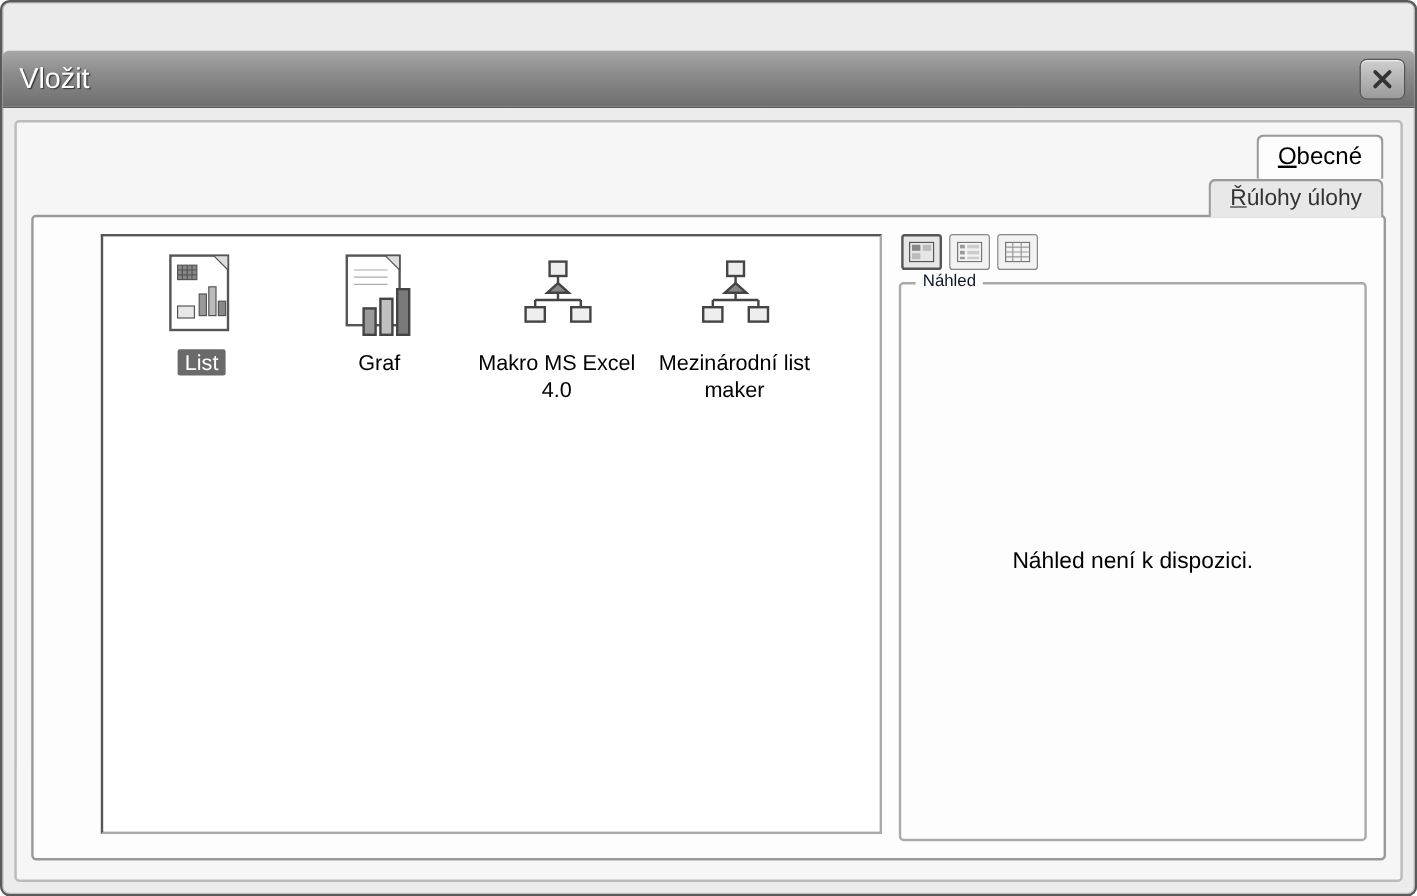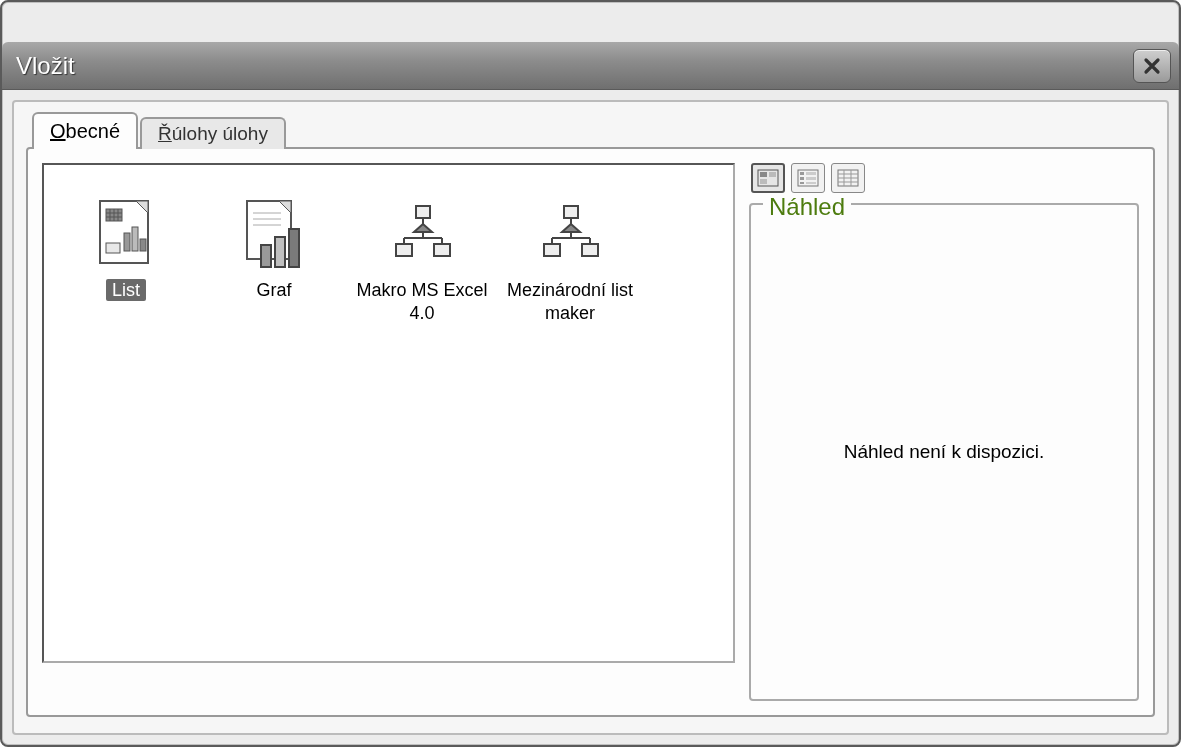--- a/index.html
+++ b/index.html
@@ -60,20 +60,21 @@
     flex-direction: column;
     padding: 10px 12px 16px 12px;
   }
   .tabs {
     display: flex;
     align-items: flex-end;
     margin-bottom: -2px;
     z-index: 2;
     position: relative;
     padding-left: 6px;
+    flex-direction: column;
   }
   .tab {
     border: 2px solid #999;
     border-bottom: none;
     border-top-left-radius: 6px;
     border-top-right-radius: 6px;
     padding: 6px 16px 6px 16px;
     margin-right: 2px;
     background: #fdfdfd;
     cursor: pointer;
@@ -95,26 +96,27 @@
     display: flex;
     padding: 14px;
     gap: 14px;
     position: relative;
     z-index: 1;
   }
   .template-list {
     flex: 1;
     border: 2px inset #aaa;
     background: #fff;
-    padding: 28px 8px;
+    padding: 8px 8px;
     height: 500px;
     display: flex;
     flex-wrap: wrap;
     align-content: flex-start;
     gap: 0;
+    margin-left: 42px;
   }
   .tpl-item {
     width: 148px;
     text-align: center;
     cursor: pointer;
     font-size: 18px;
     line-height: 1.25;
     padding: 2px;
   }
   .tpl-item .tpl-icon {
@@ -170,22 +172,22 @@
     align-items: center;
     justify-content: center;
     min-height: 430px;
   }
   .preview-legend {
     position: absolute;
     top: -12px;
     left: 12px;
     background: #fdfdfd;
     padding: 0 6px;
-    font-size: 24px;
-    color: #4d7c0f;
+    font-size: 14px;
+    color: #0f172a;
   }
   .preview-text {
     font-size: 19px;
     color: #000000;
     text-align: center;
   }
   .footer {
     display: flex;
     align-items: center;
     gap: 14px;

